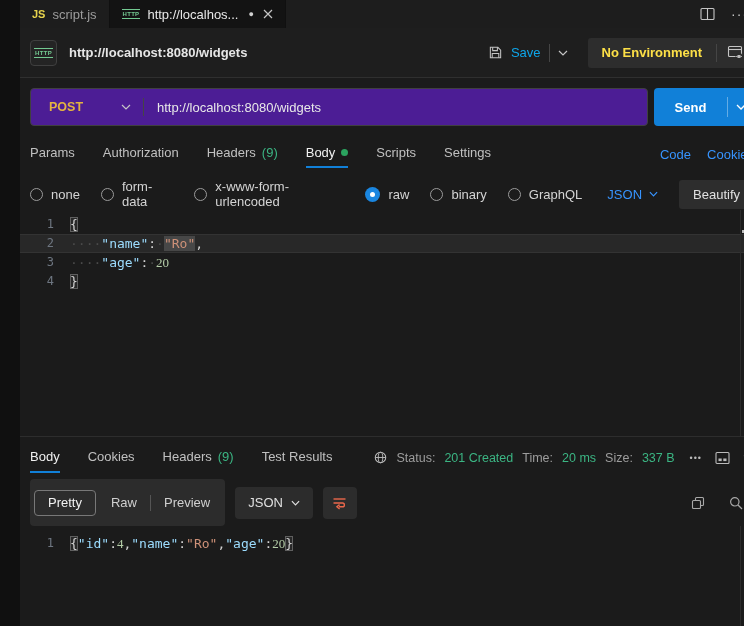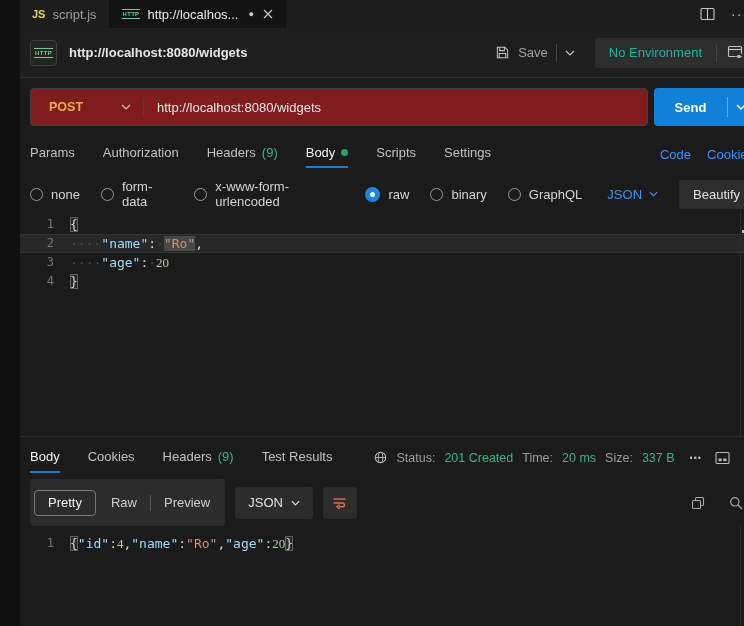--- a/index.html
+++ b/index.html
@@ -20,29 +20,29 @@
   .modified-dot { font-size:9px; color:#d0d0d0; margin-left:3px; }
   .tab-close { margin-left:2px; display:flex; align-items:center; }
   .tabbar-actions { margin-left:auto; display:flex; align-items:center; gap:16px; padding-right:16px; color:#c5c5c5; }
   .more-dots { font-size:14px; letter-spacing:1px; color:#c5c5c5; }
 
   
   .req-header { height:50px; background:#1e1e1e; border-bottom:1px solid #2f2f2f; display:flex; align-items:center; padding:0 10px; flex:none; }
   .http-badge { width:27px; height:26px; border:1px solid #3f3f3f; background:#242424; border-radius:4px; display:flex; align-items:center; justify-content:center; margin-right:12px; flex:none; }
   .http-badge .http-mini { font-size:6px; }
   .req-title { color:#e6e6e6; font-weight:bold; }
-  .save-group { margin-left:auto; display:flex; align-items:center; gap:8px; color:#a3a3a3; }
+  .save-group { margin-left:auto; display:flex; align-items:center; gap:8px; color:#0ea5e9; }
   .vsep { width:1px; height:18px; background:#454545; }
   .no-env { background:#2d2d2d; border-radius:3px; display:flex; align-items:center; height:30px; margin-left:20px; }
-  .no-env .env-label { padding:0 14px; color:#14b8a6; }
+  .no-env .env-label { padding:0 14px; color:#fde047;font-weight:bold; }
   .no-env .env-icon-wrap { padding:0 10px; display:flex; }
 
   
   .url-row { display:flex; margin:10px 10px 0 10px; height:38px; gap:6px; flex:none; }
-  .url-input { flex:1; border:1px solid #404040; border-radius:4px; background:#7f1d1d; display:flex; align-items:center; }
+  .url-input { flex:1; border:1px solid #404040; border-radius:4px; background:#4c1d95; display:flex; align-items:center; }
   .method-select { display:flex; align-items:center; justify-content:space-between; width:112px; padding:0 12px 0 18px; cursor:pointer; }
   .method { color:#e3b341; font-weight:bold; font-size:12.5px; }
   .url-text { padding-left:13px; color:#e8e8e8; }
   .send-btn { width:100px; background:#1180d8; border-radius:4px; display:flex; align-items:center; color:#ffffff; cursor:pointer; }
   .send-label { flex:1; text-align:center; font-weight:bold; }
   .send-sep { width:1px; height:20px; background:rgba(255,255,255,.35); }
   .send-chevron { width:26px; display:flex; justify-content:center; }
 
   
   .req-tabs { display:flex; align-items:flex-end; height:30px; margin:12px 10px 0 10px; gap:28px; flex:none;justify-content:center; }

